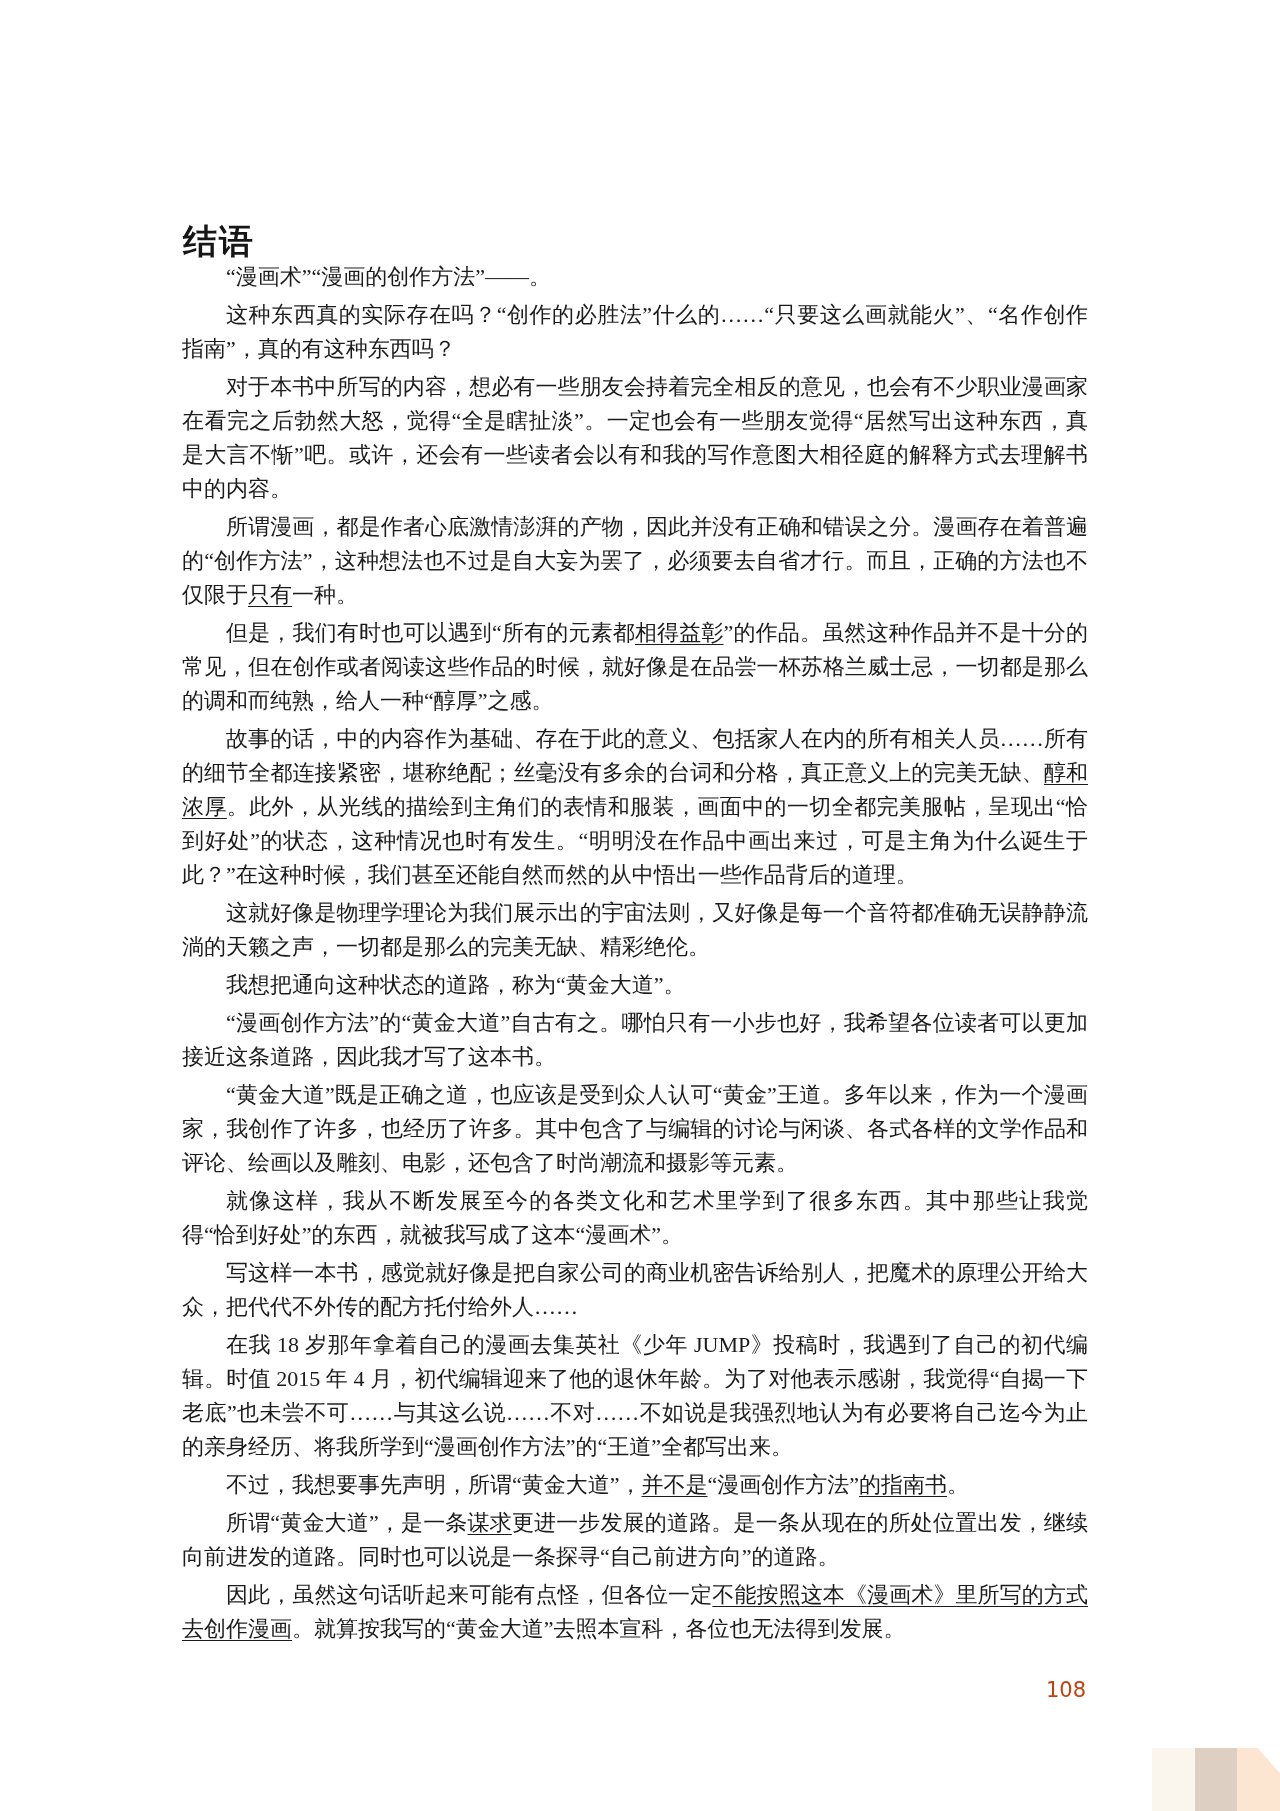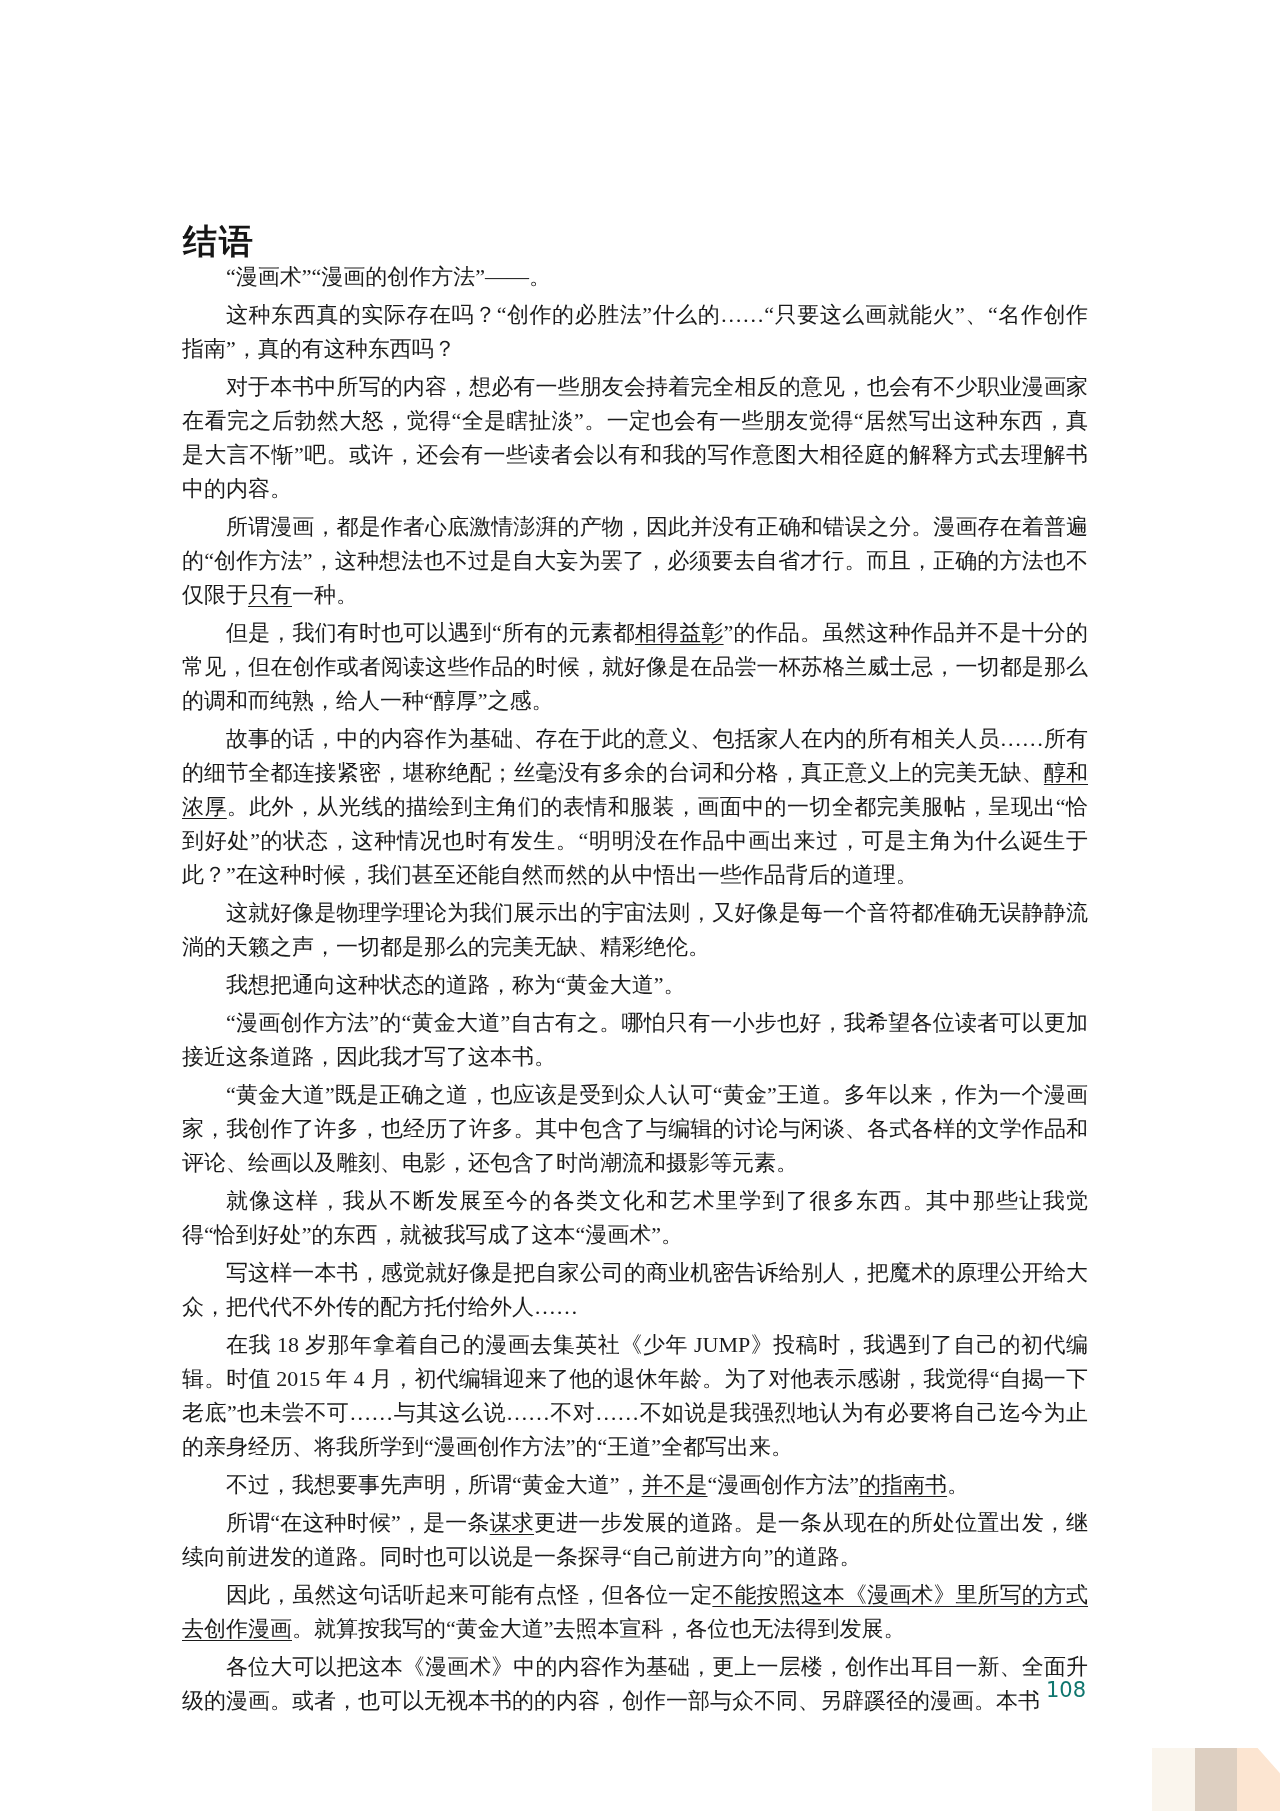--- a/index.html
+++ b/index.html
@@ -49,21 +49,21 @@
     text-decoration: underline;
     text-underline-offset: 4px;
     text-decoration-thickness: 1px;
   }
   .page-number {
     position: absolute;
     top: 1678px;
     right: 194px;
     font-family: "DejaVu Sans", "Liberation Sans", sans-serif;
     font-size: 21px;
-    color: #0f766e;
+    color: #c2410c;
   }
   .corner-decor {
     position: absolute;
     right: 0;
     bottom: 0;
     height: 63px;
     width: 128px;
     display: flex;
   }
   .corner-decor .strip {
@@ -91,23 +91,22 @@
       <p class="para"><span>但是，我们有时也可以遇到“所有的元素都</span><span class="u">相得益彰</span><span>”的作品。虽然这种作品并不是十分的常见，但在创作或者阅读这些作品的时候，就好像是在品尝一杯苏格兰威士忌，一切都是那么的调和而纯熟，给人一种“醇厚”之感。</span></p>
       <p class="para"><span>故事的话，中的内容作为基础、存在于此的意义、包括家人在内的所有相关人员……所有的细节全都连接紧密，堪称绝配；丝毫没有多余的台词和分格，真正意义上的完美无缺、</span><span class="u">醇和浓厚</span><span>。此外，从光线的描绘到主角们的表情和服装，画面中的一切全都完美服帖，呈现出“恰到好处”的状态，这种情况也时有发生。“明明没在作品中画出来过，可是主角为什么诞生于此？”在这种时候，我们甚至还能自然而然的从中悟出一些作品背后的道理。</span></p>
       <p class="para"><span>这就好像是物理学理论为我们展示出的宇宙法则，又好像是每一个音符都准确无误静静流淌的天籁之声，一切都是那么的完美无缺、精彩绝伦。</span></p>
       <p class="para"><span>我想把通向这种状态的道路，称为“黄金大道”。</span></p>
       <p class="para"><span>“漫画创作方法”的“黄金大道”自古有之。哪怕只有一小步也好，我希望各位读者可以更加接近这条道路，因此我才写了这本书。</span></p>
       <p class="para"><span>“黄金大道”既是正确之道，也应该是受到众人认可“黄金”王道。多年以来，作为一个漫画家，我创作了许多，也经历了许多。其中包含了与编辑的讨论与闲谈、各式各样的文学作品和评论、绘画以及雕刻、电影，还包含了时尚潮流和摄影等元素。</span></p>
       <p class="para"><span>就像这样，我从不断发展至今的各类文化和艺术里学到了很多东西。其中那些让我觉得“恰到好处”的东西，就被我写成了这本“漫画术”。</span></p>
       <p class="para"><span>写这样一本书，感觉就好像是把自家公司的商业机密告诉给别人，把魔术的原理公开给大众，把代代不外传的配方托付给外人……</span></p>
       <p class="para"><span>在我 18 岁那年拿着自己的漫画去集英社《少年 JUMP》投稿时，我遇到了自己的初代编辑。时值 2015 年 4 月，初代编辑迎来了他的退休年龄。为了对他表示感谢，我觉得“自揭一下老底”也未尝不可……与其这么说……不对……不如说是我强烈地认为有必要将自己迄今为止的亲身经历、将我所学到“漫画创作方法”的“王道”全都写出来。</span></p>
       <p class="para"><span>不过，我想要事先声明，所谓“黄金大道”，</span><span class="u">并不是</span><span>“漫画创作方法”</span><span class="u">的指南书</span><span>。</span></p>
-      <p class="para"><span>所谓“在这种时候”，是一条</span><span class="u">谋求</span><span>更进一步发展的道路。是一条从现在的所处位置出发，继续向前进发的道路。同时也可以说是一条探寻“自己前进方向”的道路。</span></p>
+      <p class="para"><span>所谓“黄金大道”，是一条</span><span class="u">谋求</span><span>更进一步发展的道路。是一条从现在的所处位置出发，继续向前进发的道路。同时也可以说是一条探寻“自己前进方向”的道路。</span></p>
       <p class="para"><span>因此，虽然这句话听起来可能有点怪，但各位一定</span><span class="u">不能按照这本《漫画术》里所写的方式去创作漫画</span><span>。就算按我写的“黄金大道”去照本宣科，各位也无法得到发展。</span></p>
-      <p class="para"><span>各位大可以把这本《漫画术》中的内容作为基础，更上一层楼，创作出耳目一新、全面升级的漫画。或者，也可以无视本书的的内容，创作一部与众不同、另辟蹊径的漫画。本书</span></p>
     </div>
 
   <div class="page-number">108</div>
 
   <div class="corner-decor">
     <div class="strip strip-1" style="background-color: rgb(250, 245, 237);"></div>
     <div class="strip strip-2" style="background-color: rgb(221, 207, 193);"></div>
     <div class="strip strip-3" style="background-color: rgb(252, 229, 209);"></div>
   </div>
 

